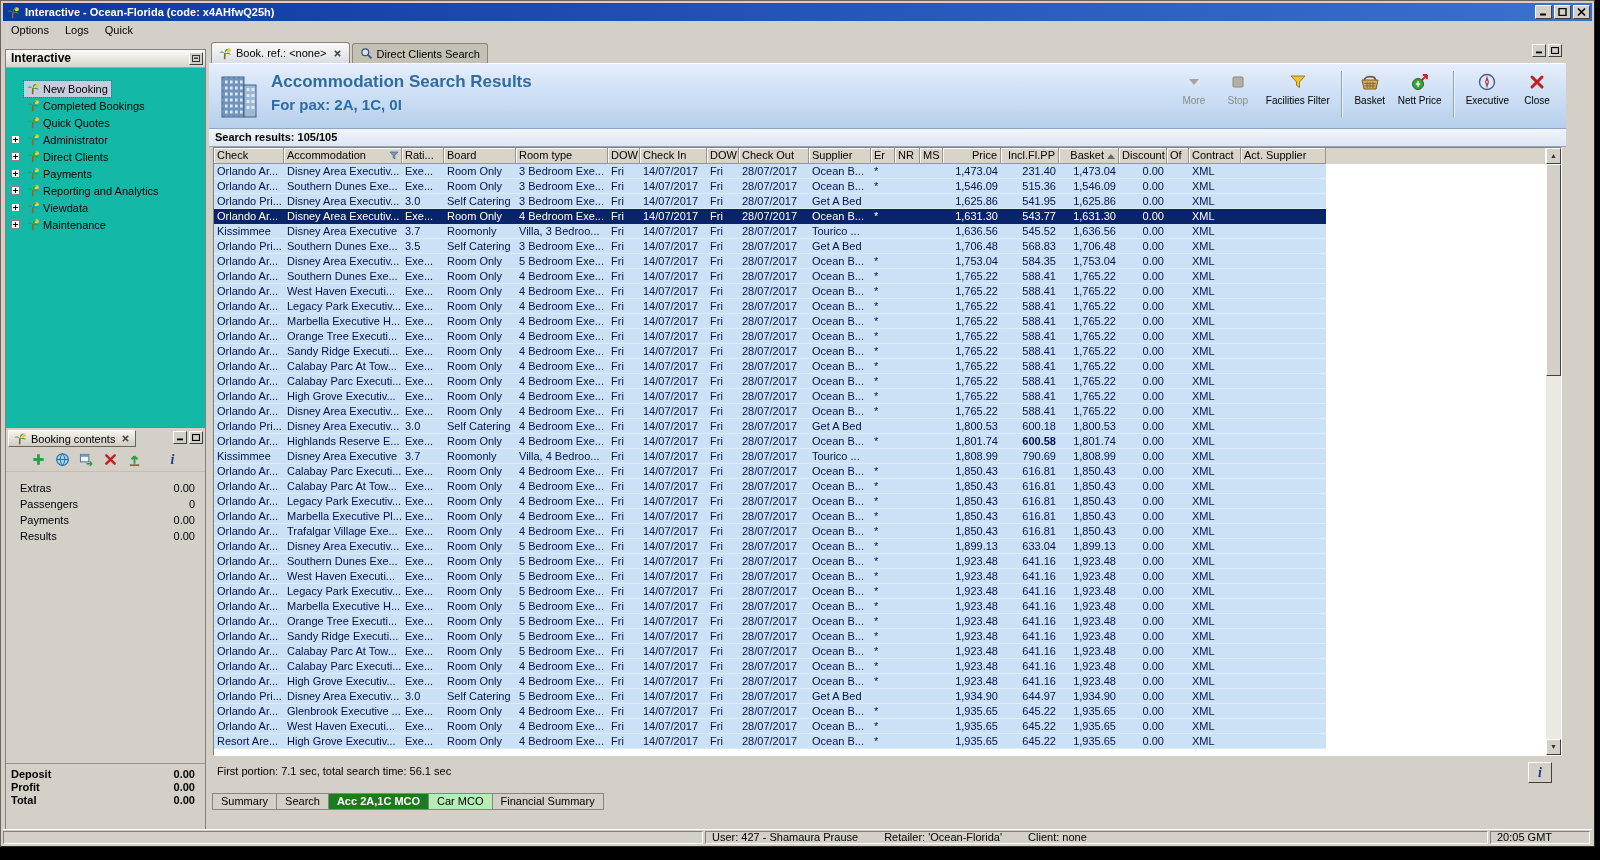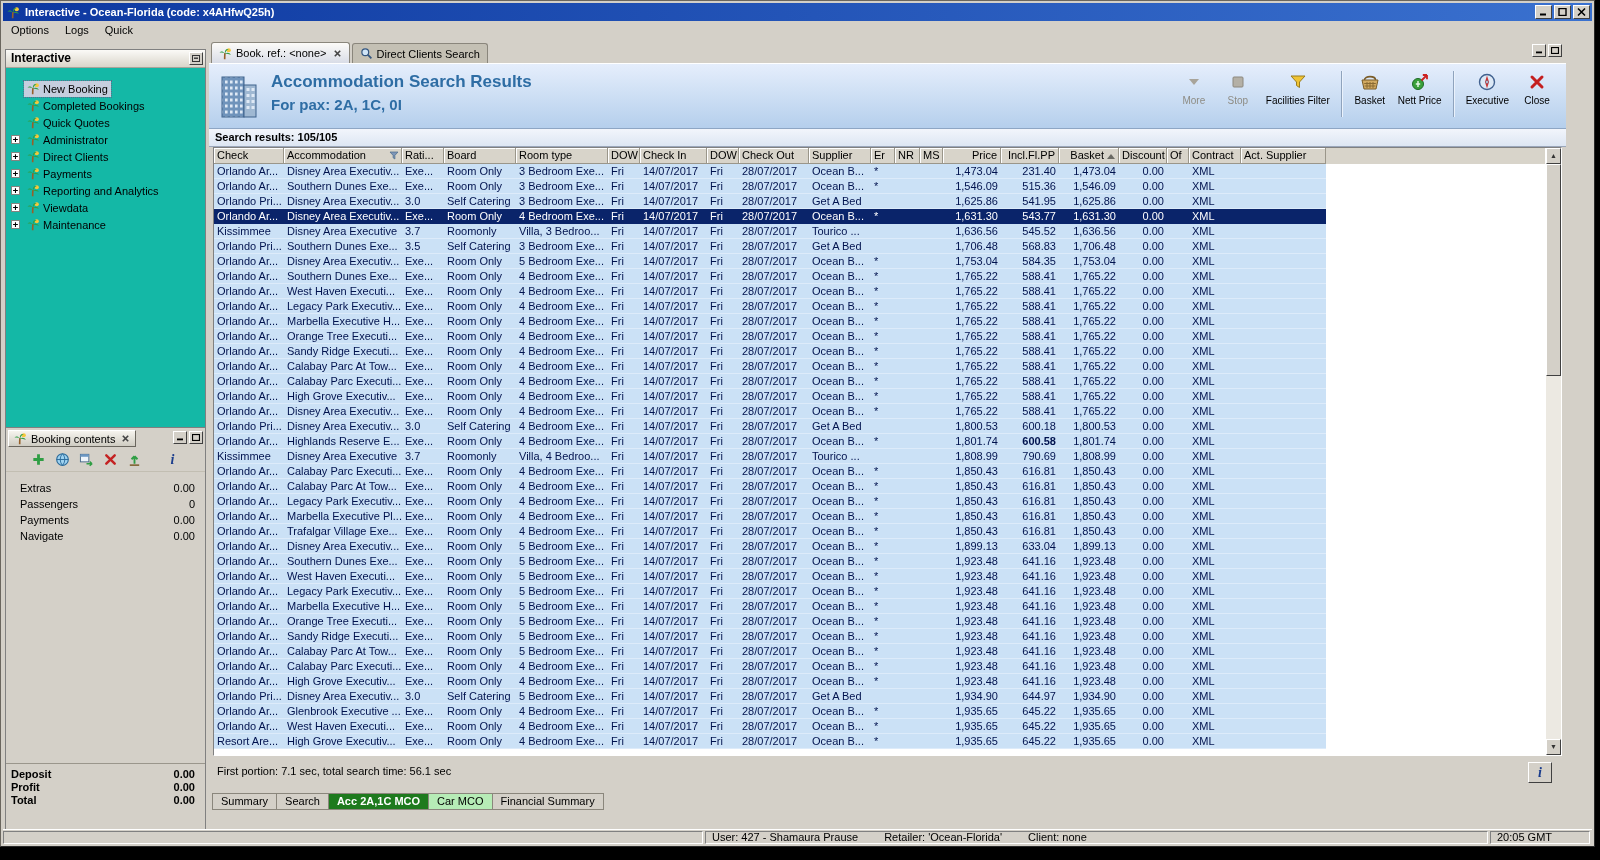--- a/index.html
+++ b/index.html
@@ -348,21 +348,21 @@
         </div>
         <div class="bp-row">
           <span class="lbl">Passengers</span>
           <span class="val">0</span>
         </div>
         <div class="bp-row">
           <span class="lbl">Payments</span>
           <span class="val">0.00</span>
         </div>
         <div class="bp-row">
-          <span class="lbl">Navigate</span>
+          <span class="lbl">Results</span>
           <span class="val">0.00</span>
         </div>
       </div>
     <div class="bp-summary">
         <div class="bs-row">
           <span class="lbl">Deposit</span>
           <span class="val">0.00</span>
         </div>
         <div class="bs-row">
           <span class="lbl">Profit</span>

